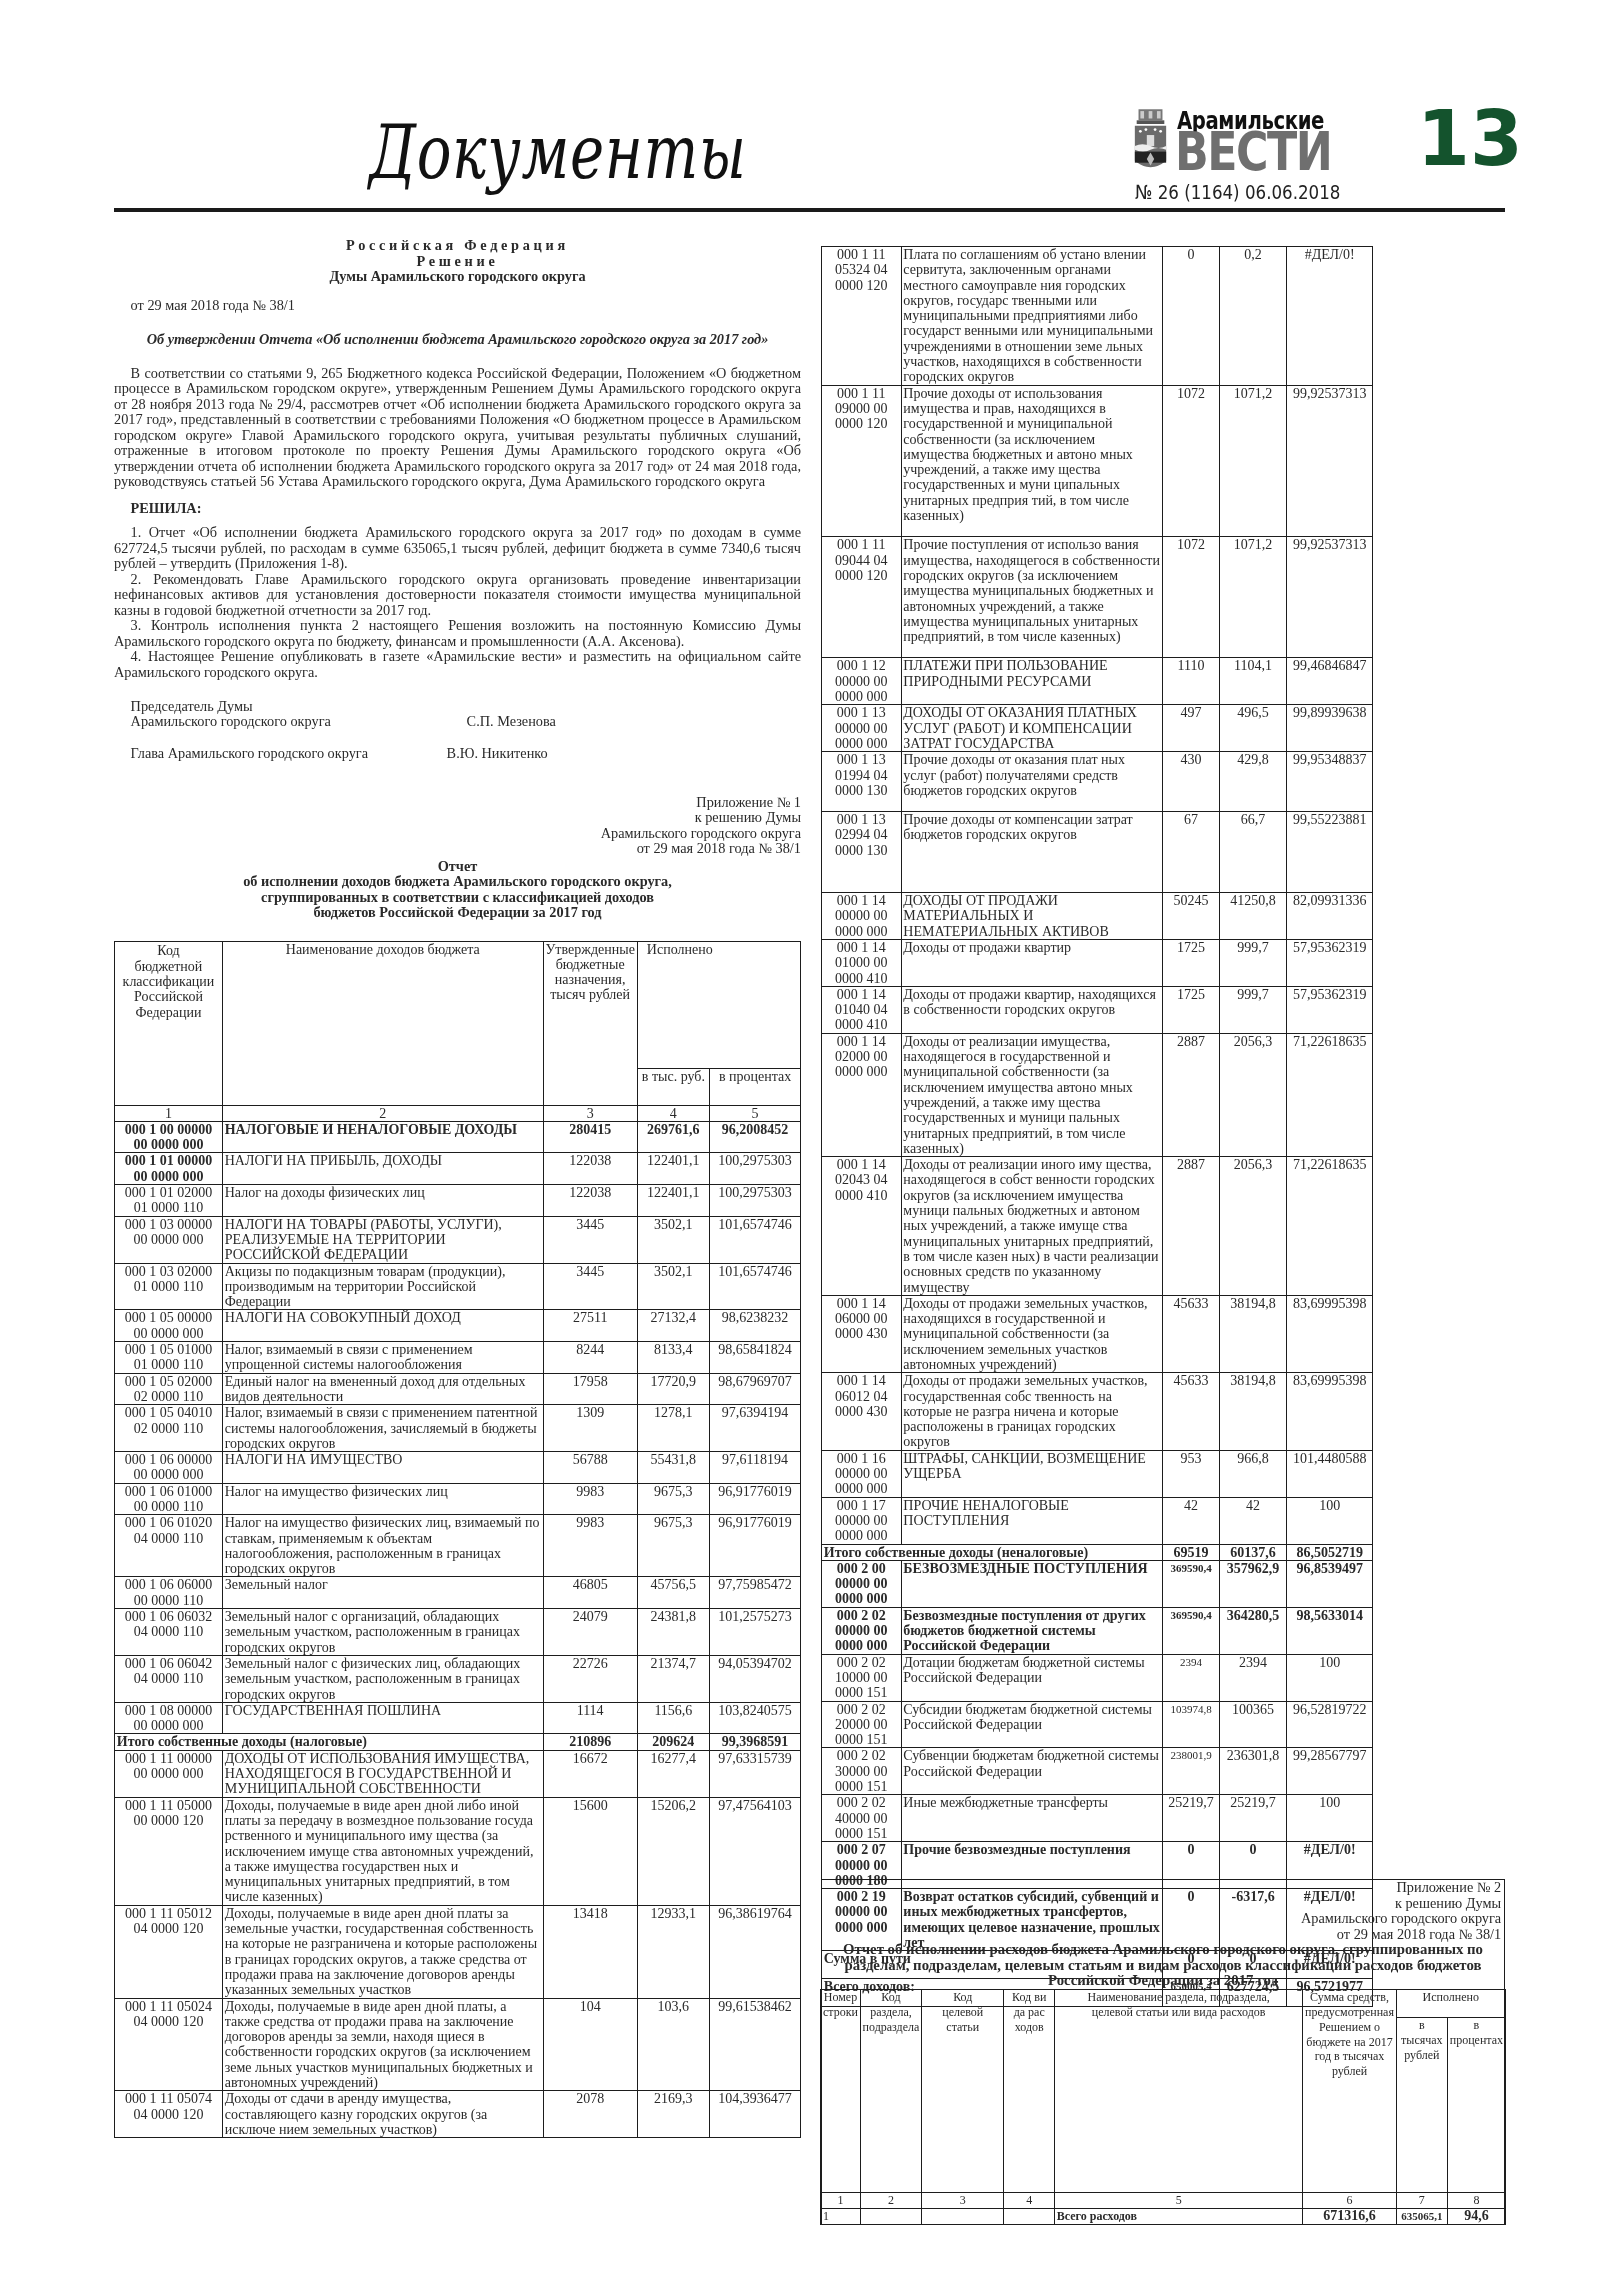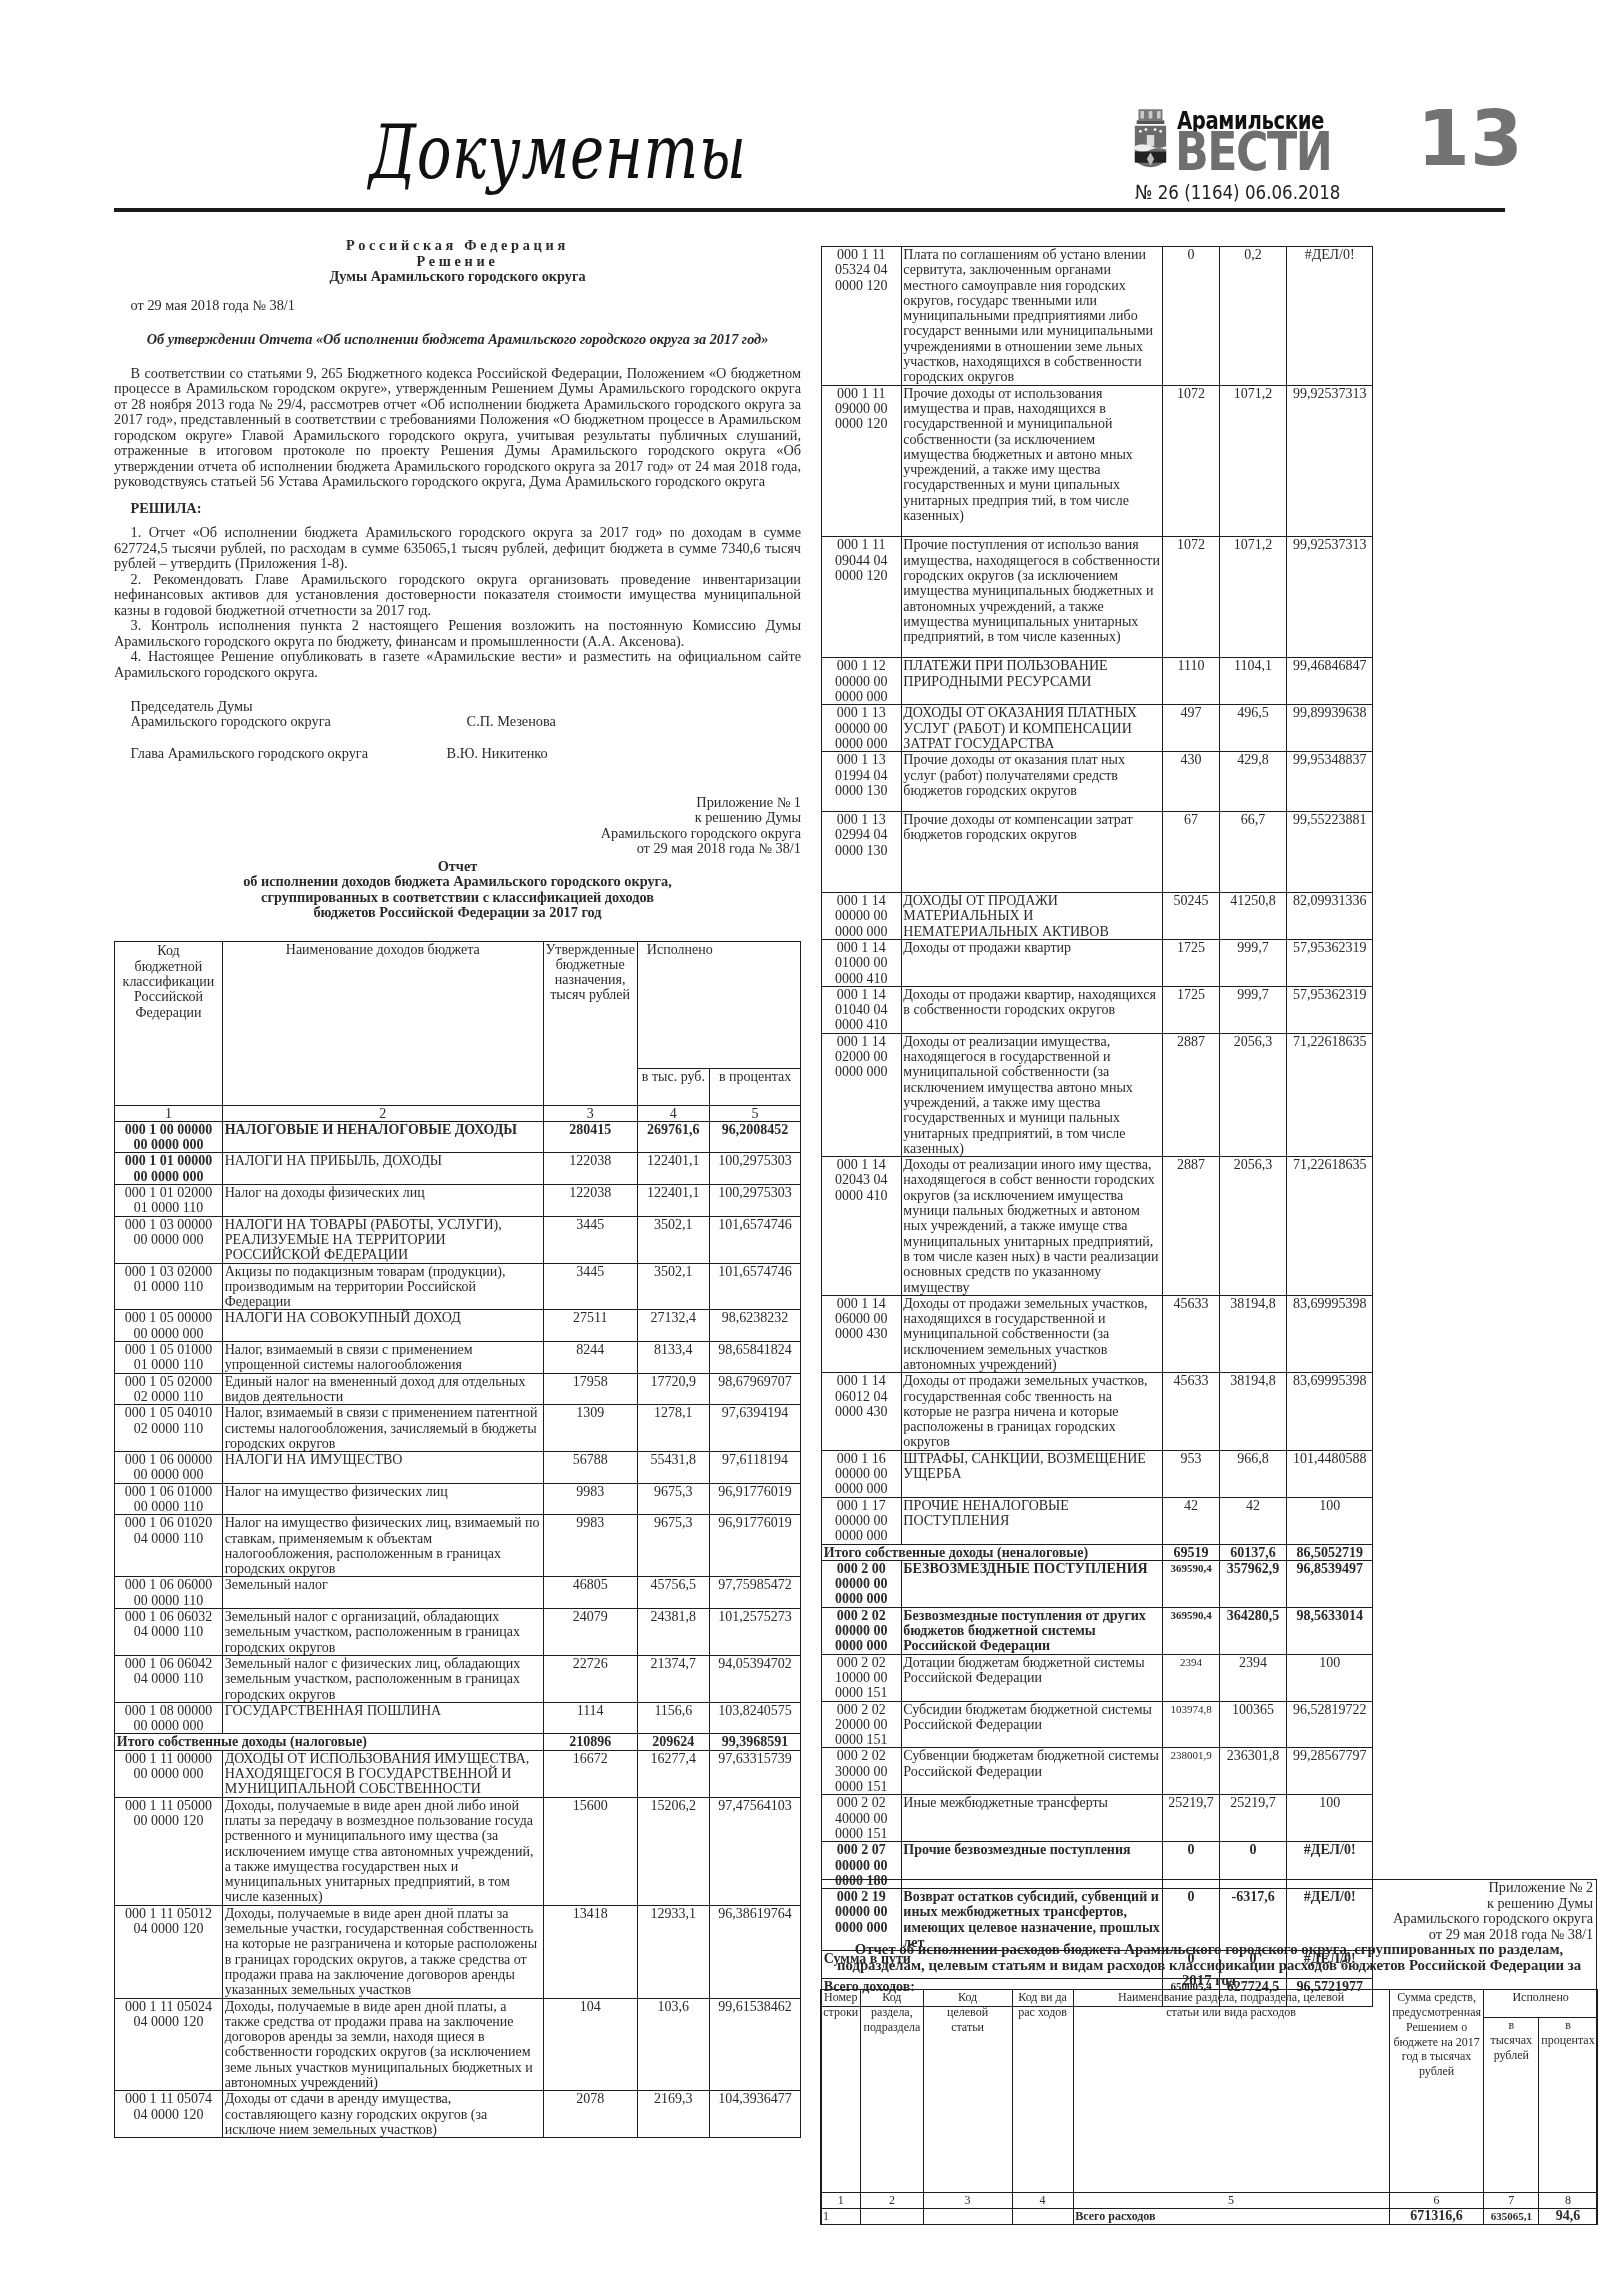--- a/index.html
+++ b/index.html
@@ -5,21 +5,21 @@
   * { box-sizing: border-box; margin: 0; padding: 0; }
   html, body { width: 1619px; height: 2290px; background: #fff; }
   body { position: relative; font-family: "Liberation Serif", serif; color: #2a2a2a; overflow: hidden; }
 
   
   .section-title { position: absolute; left: 369px; top: 109px; font-family: "DejaVu Serif", serif; font-style: italic; font-size: 74px; letter-spacing: 0.9px; color: #111; transform: scaleX(0.78); transform-origin: left top; }
   .masthead { position: absolute; left: 1133px; top: 105px; width: 388px; height: 102px; }
   .crest { position: absolute; left: 0; top: 3.7px; width: 35px; height: 65px; }
   .brand-small { position: absolute; left: 44px; top: 1.8px; font-family: "DejaVu Sans", sans-serif; font-size: 24px; font-weight: bold; color: #111; letter-spacing: -0.5px; transform: scaleX(0.82); transform-origin: left top; }
   .brand-big { position: absolute; left: 42px; top: 20px; font-family: "DejaVu Sans", sans-serif; font-size: 54px; font-weight: bold; color: #6f6f6f; letter-spacing: -1.8px; transform: scaleX(0.82); transform-origin: left top; line-height: 1; }
-  .page-number { position: absolute; left: 284px; top: -3.7px; font-family: "DejaVu Sans", sans-serif; font-size: 76px; font-weight: bold; color: #737373; line-height: 1; }
+  .page-number { position: absolute; left: 284px; top: -3.7px; font-family: "DejaVu Sans", sans-serif; font-size: 76px; font-weight: bold; color: #14532d; line-height: 1; }
   .issue-line { position: absolute; left: 1.8px; top: 76px; font-family: "DejaVu Sans", sans-serif; font-size: 19.4px; color: #222; transform: scaleX(0.86); transform-origin: left top; }
   .head-rule { position: absolute; left: 114px; top: 208px; width: 1391px; height: 3.7px; background: #1a1a1a; }
 
   
   .leftcol { position: absolute; left: 114px; top: 238px; width: 687px; font-size: 14.3px; line-height: 15.5px; }
   .center { text-align: center; }
   .spaced { letter-spacing: 3.7px; font-weight: bold; }
   .bold { font-weight: bold; }
   .decision-date { margin: 13px 0 0 16.6px; }
   .decision-title { margin: 18.5px 5.5px 0 5.5px; font-weight: bold; font-style: italic; text-align: center; }
@@ -48,21 +48,21 @@
   .income-table col.c4 { width: 75px; }
   .income-table col.c5 { width: 93px; }
 
   .rightcol { position: absolute; left: 821px; top: 246px; width: 552px; }
   .right-table col.c1 { width: 108px; }
   .right-table col.c2 { width: 349px; }
   .right-table col.c3 { width: 61px; }
   .right-table col.c4 { width: 75px; }
   .right-table col.c5 { width: 91px; }
 
-  .exp-wrap { position: absolute; left: 821px; top: 1879px; width: 776px; border: 1.8px solid #1d1d1d; border-bottom: none; font-size: 14.3px; line-height: 15.5px; }
+  .exp-wrap { position: absolute; left: 821px; top: 1879px; width: 684px; border: 1.8px solid #1d1d1d; border-bottom: none; font-size: 14.3px; line-height: 15.5px; }
   .exp-wrap .appendix { padding-right: 2.8px; }
   .exp-title { text-align: center; font-weight: bold; font-size: 14.8px; line-height: 15.7px; }
   .exp-table { margin: 0 -1.8px; width: calc(100% + 3.7px); font-size: 12px; line-height: 14.8px; }
   .exp-table col.e1 { width: 32px; }
   .exp-table col.e2 { width: 39px; }
   .exp-table col.e3 { width: 88px; }
   .exp-table col.e4 { width: 60px; }
   .exp-table col.e5 { width: 312px; }
   .exp-table col.e6 { width: 65px; }
   .exp-table col.e7 { width: 54px; }

